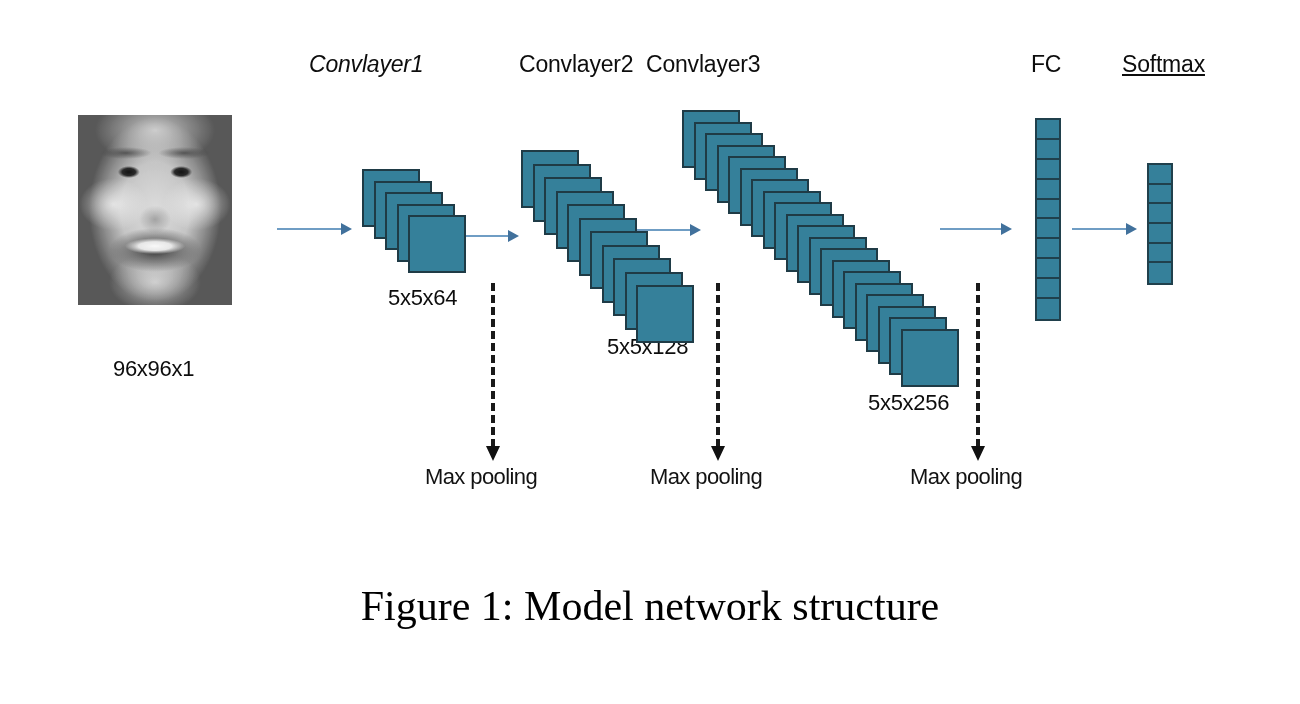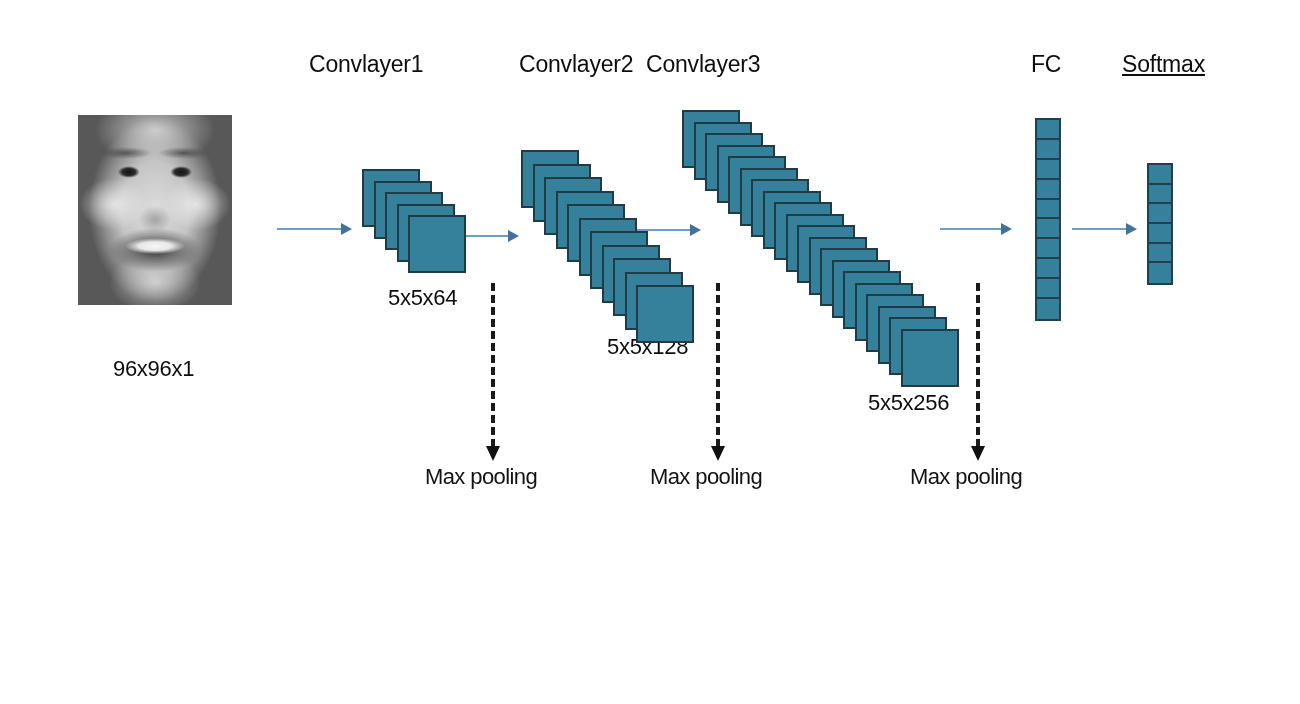--- a/index.html
+++ b/index.html
@@ -152,21 +152,21 @@
     border-left: 7px solid transparent;
     border-right: 7px solid transparent;
     border-top: 15px solid #111111;
   }
 </style>
 </head>
 <body>
 
 <div id="page">
 
-  <div class="layer-label" style="left:309px; top:51px;">Convlayer1</div>
+  <div class="layer-label" style="left:309px; top:51px;font-style:italic;">Convlayer1</div>
   <div class="layer-label" style="left:519px; top:51px;">Convlayer2</div>
   <div class="layer-label" style="left:646px; top:51px;">Convlayer3</div>
   <div class="layer-label" style="left:1031px; top:51px;">FC</div>
   <div class="layer-label" style="left:1122px; top:51px;text-decoration:underline;">Softmax</div>
 
   <div class="face-wrap" style="left:78px; top:115px; width:154px; height:190px;">
     <div class="face-img"></div>
   </div>
   <div class="dim-label" style="left:113px; top:356px;">96x96x1</div>
 
@@ -275,14 +275,15 @@
   </div>
   <div class="v-dash" style="left:971px; top:283px; width:14px; height:178px;">
     <div class="dshaft"></div>
     <div class="dhead"></div>
   </div>
 
   <div class="pool-label" style="left:425px; top:464px;">Max pooling</div>
   <div class="pool-label" style="left:650px; top:464px;">Max pooling</div>
   <div class="pool-label" style="left:910px; top:464px;">Max pooling</div>
 
+  <div class="caption" style="top:582px;">Figure 1: Model network structure</div>
 
 </div>
 
 </body></html>

